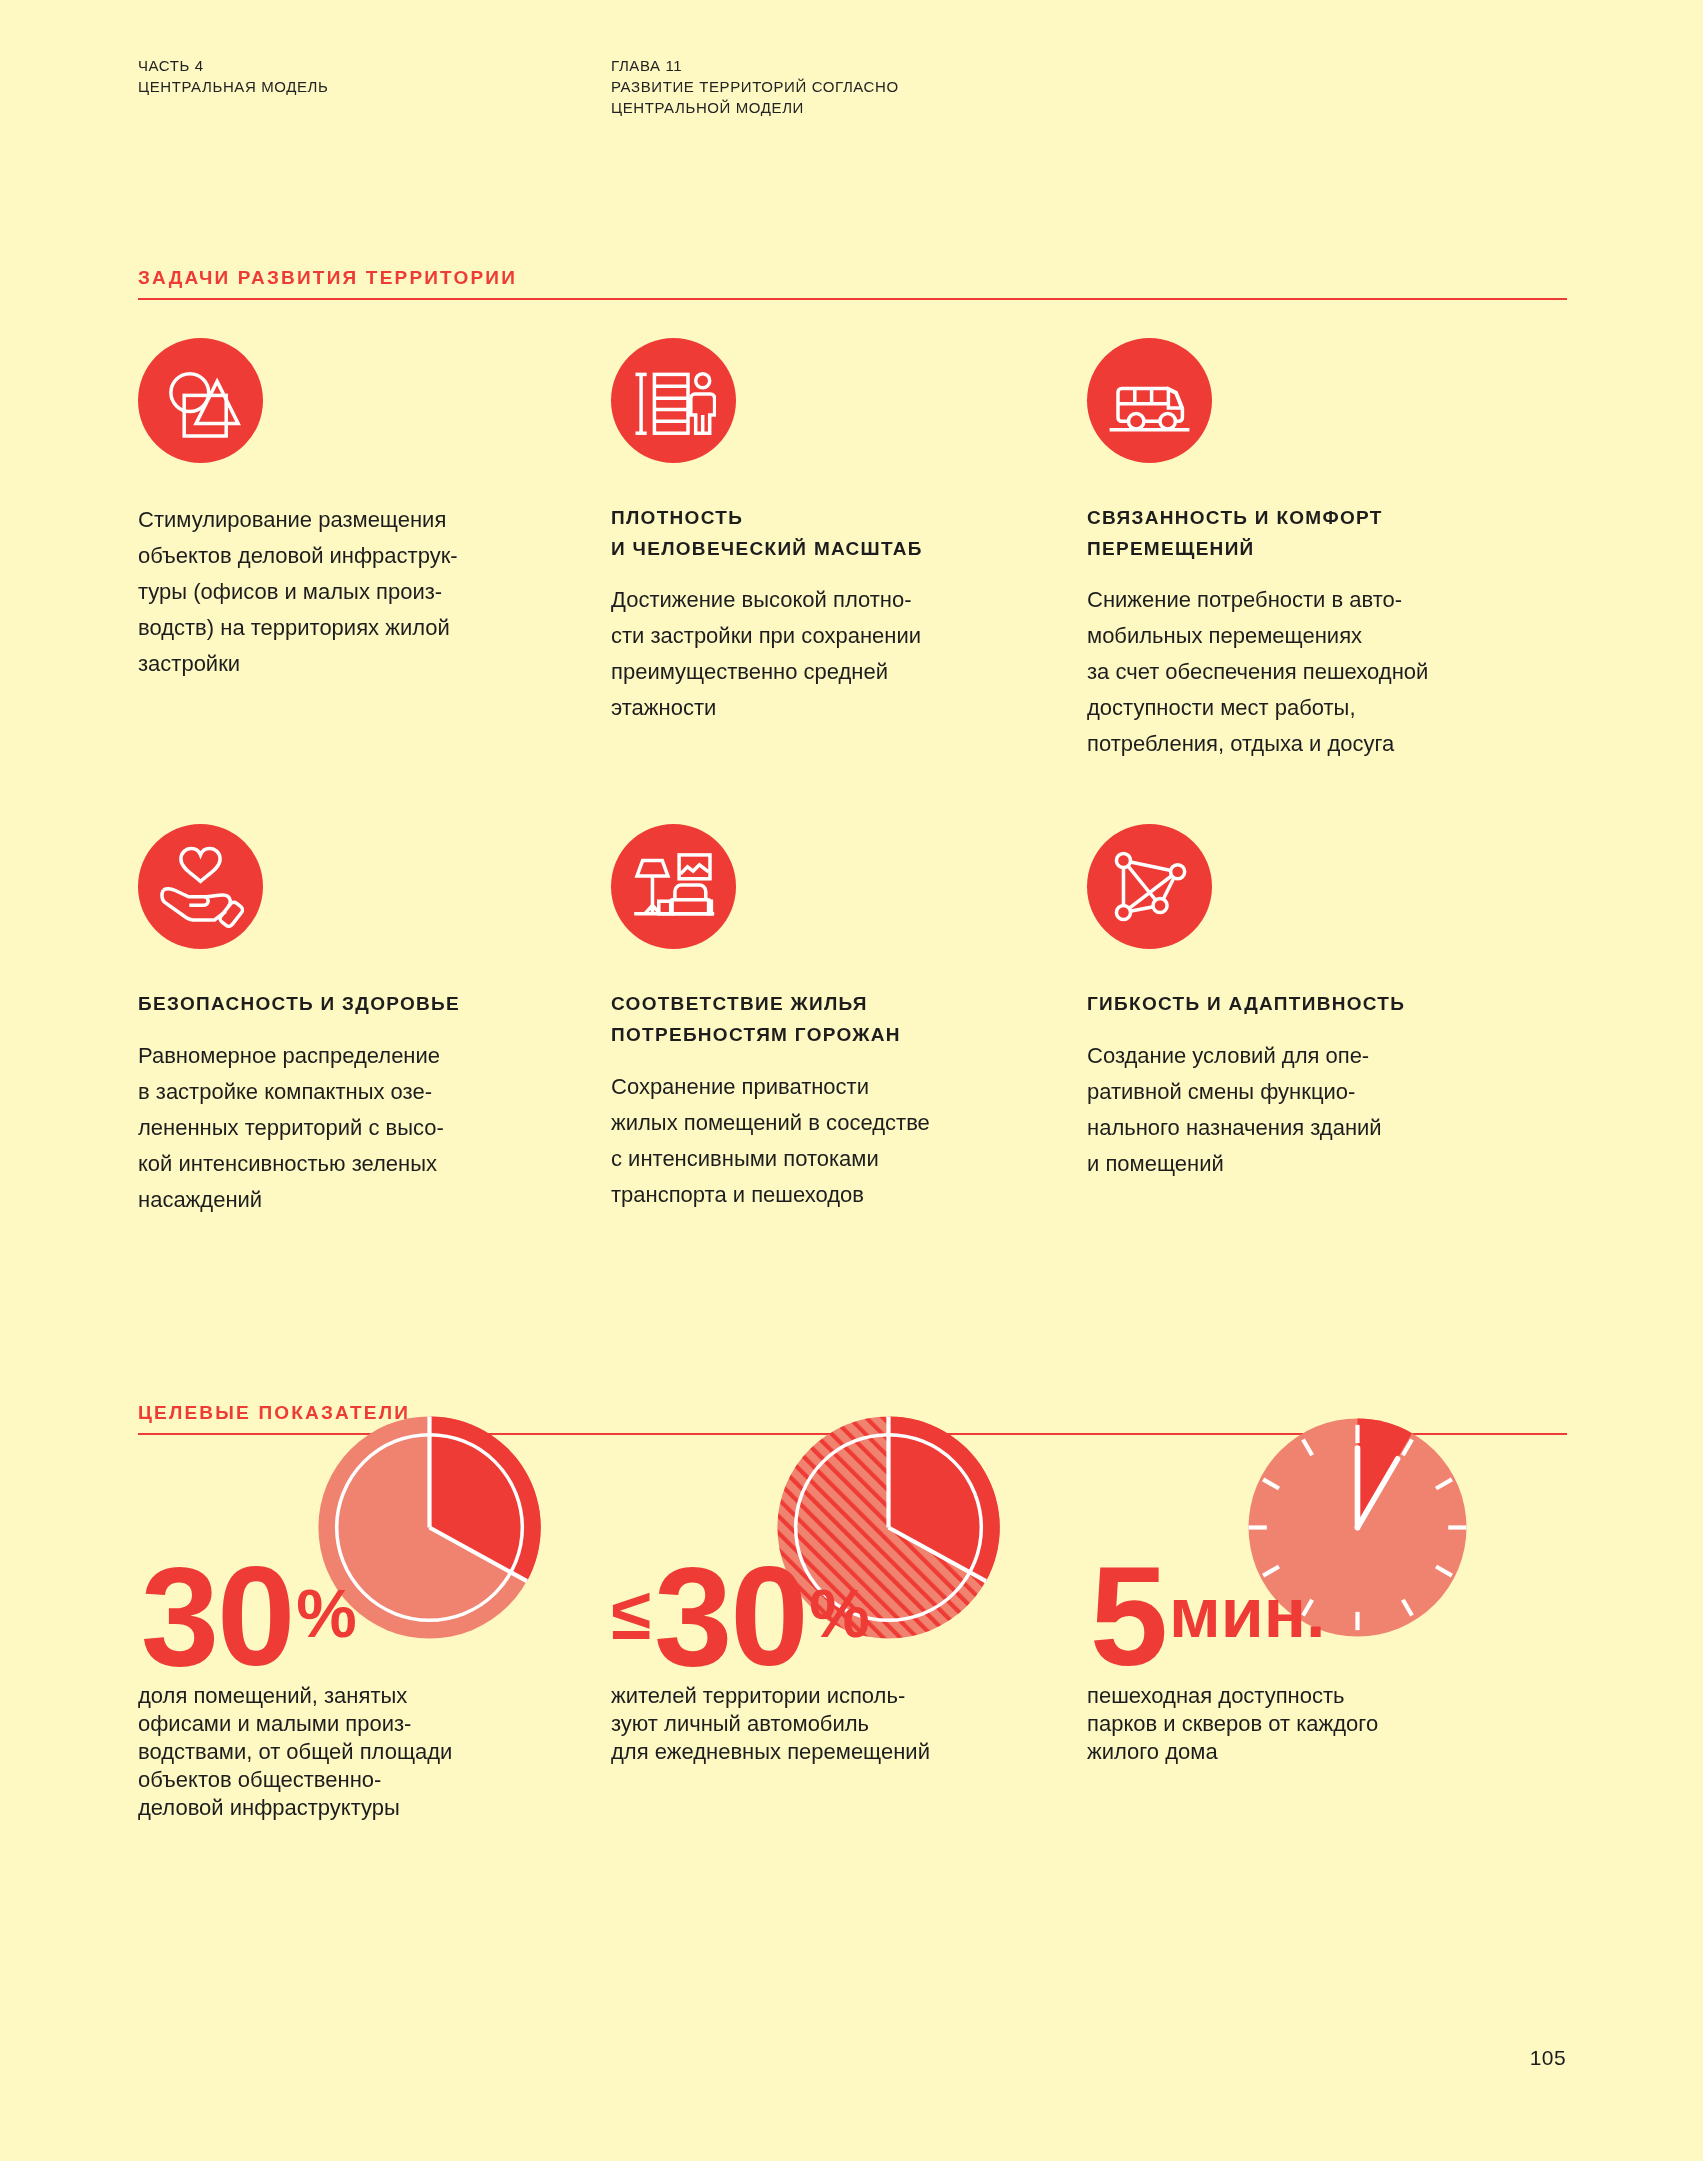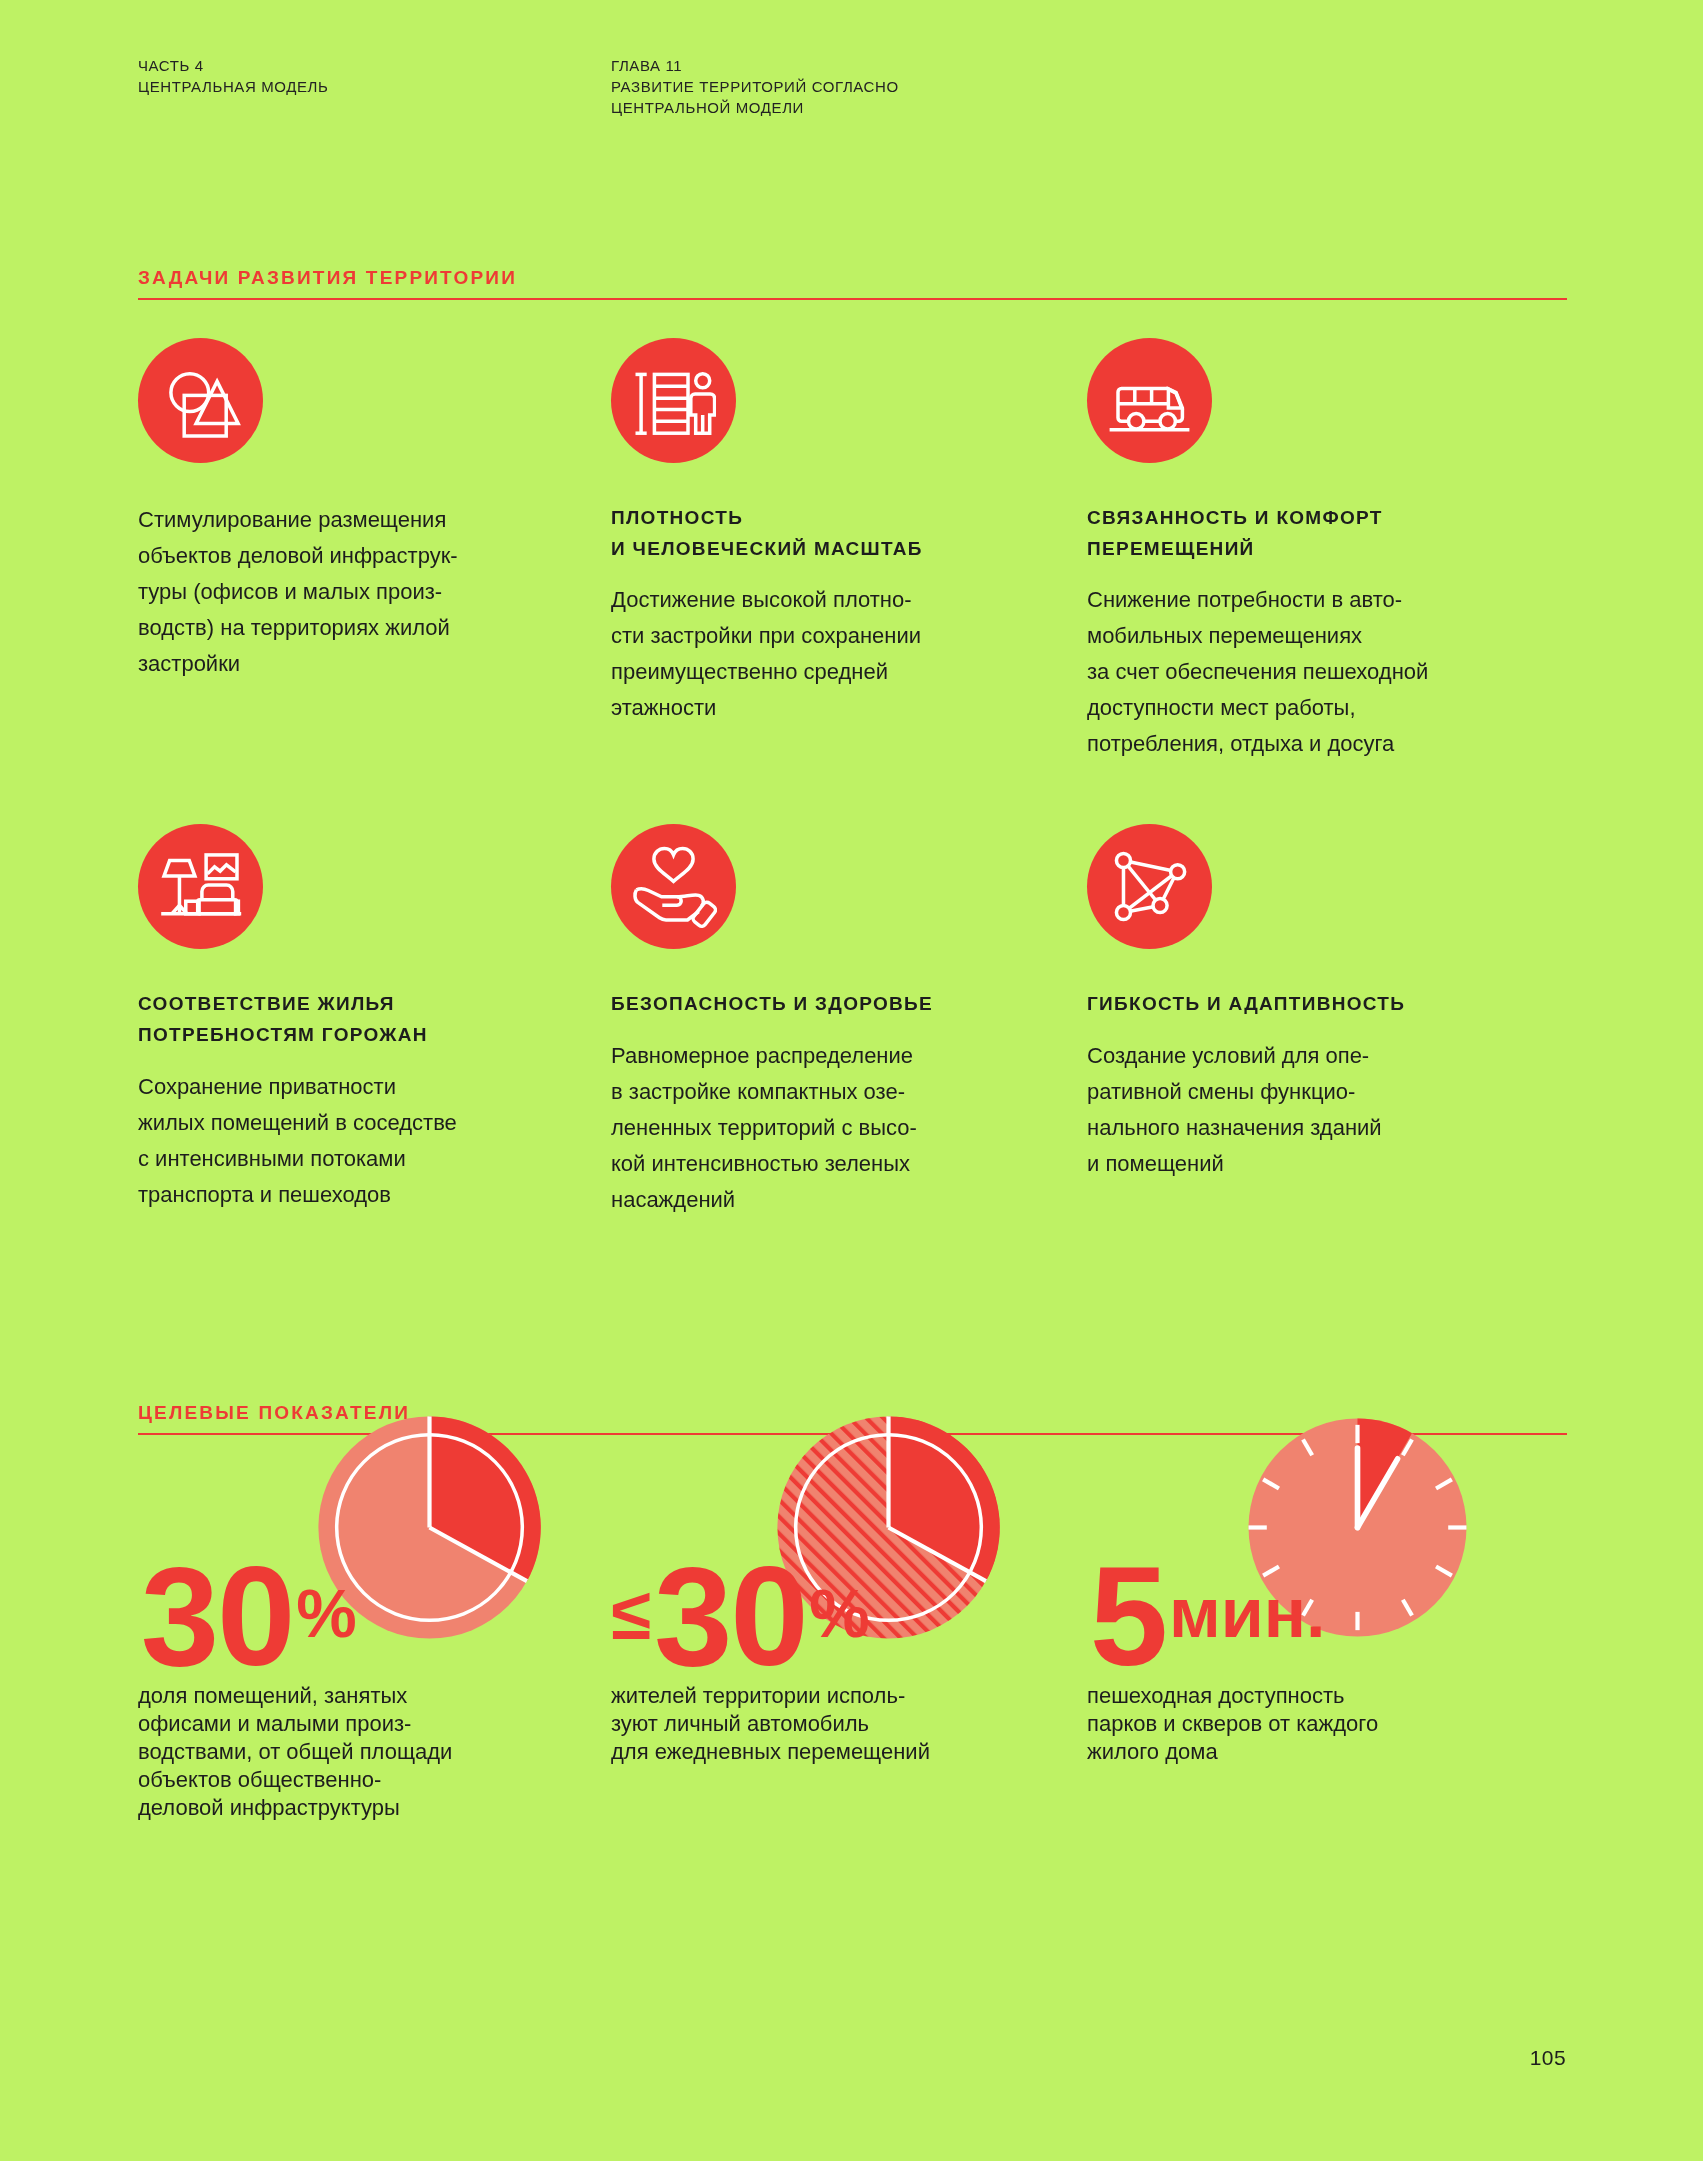--- a/index.html
+++ b/index.html
@@ -8,21 +8,21 @@
     height: 2161px;
     background: #ffffff;
     font-family: "Liberation Sans", sans-serif;
     color: #1a1a1a;
     -webkit-font-smoothing: antialiased;
   }
   .page {
     position: relative;
     width: 1704px;
     height: 2161px;
-    background: #bef264;
+    background: #fef9c3;
     overflow: hidden;
   }
 
   
   .runhead {
     position: absolute;
     top: 55px;
     left: 138px;
     width: 1429px;
     display: flex;
@@ -263,57 +263,57 @@
 ПЕРЕМЕЩЕНИЙ</div>
       <div class="card-body">Снижение потребности в авто-
 мобильных перемещениях
 за счет обеспечения пешеходной
 доступности мест работы,
 потребления, отдыха и досуга</div>
     </div>
 
     <div class="card">
       <div class="card-icon">
+        <svg width="87" height="84" viewBox="0 0 124 120" fill="none" stroke="#ffffff" stroke-width="5">
+          <path d="M62 52 C48 40 34 32 34 20 C34 11 41 5 49 5 C55 5 60 9 62 14 C64 9 69 5 75 5 C83 5 90 11 90 20 C90 32 76 40 62 52 Z"></path>
+          <path d="M9 64 C13 62 20 62 26 65 L45 74 h22 a6 6 0 0 1 0 12 H46"></path>
+          <path d="M9 64 C6 69 6 78 11 82 L42 104 a16 16 0 0 0 10 3 h30 l16 -12"></path>
+          <path d="M67 74 c12 0 24 -4 31 -2 a9 9 0 0 1 4 15"></path>
+          <rect x="96" y="82" rx="6" ry="6" width="20" height="34" transform="rotate(38 106 99)"></rect>
+        </svg>
+      </div>
+      <div class="card-title">БЕЗОПАСНОСТЬ И ЗДОРОВЬЕ</div>
+      <div class="card-body">Равномерное распределение
+в застройке компактных озе-
+лененных территорий с высо-
+кой интенсивностью зеленых
+насаждений</div>
+    </div>
+
+    <div class="card">
+      <div class="card-icon">
         <svg width="87" height="83" viewBox="0 0 124 118" fill="none" stroke="#ffffff" stroke-width="5">
           <path d="M18 22 h28 l8 22 H10 z"></path>
           <line x1="32" y1="44" x2="32" y2="98"></line>
           <path d="M21 98 l11 -12 l11 12"></path>
           <rect x="70" y="14" width="44" height="34"></rect>
           <path d="M72 41 l10 -10 l8 6 l9 -9 l13 10"></path>
           <path d="M64 78 v-12 a9 9 0 0 1 9 -9 h26 a9 9 0 0 1 9 9 v12"></path>
           <rect x="58" y="78" width="56" height="20" rx="3"></rect>
           <rect x="41" y="80" width="19" height="18"></rect>
           <rect x="112" y="80" width="4" height="18"></rect>
           <line x1="6" y1="98" x2="120" y2="98"></line>
         </svg>
       </div>
       <div class="card-title">СООТВЕТСТВИЕ ЖИЛЬЯ
 ПОТРЕБНОСТЯМ ГОРОЖАН</div>
       <div class="card-body">Сохранение приватности
 жилых помещений в соседстве
 с интенсивными потоками
 транспорта и пешеходов</div>
-    </div>
-
-    <div class="card">
-      <div class="card-icon">
-        <svg width="87" height="84" viewBox="0 0 124 120" fill="none" stroke="#ffffff" stroke-width="5">
-          <path d="M62 52 C48 40 34 32 34 20 C34 11 41 5 49 5 C55 5 60 9 62 14 C64 9 69 5 75 5 C83 5 90 11 90 20 C90 32 76 40 62 52 Z"></path>
-          <path d="M9 64 C13 62 20 62 26 65 L45 74 h22 a6 6 0 0 1 0 12 H46"></path>
-          <path d="M9 64 C6 69 6 78 11 82 L42 104 a16 16 0 0 0 10 3 h30 l16 -12"></path>
-          <path d="M67 74 c12 0 24 -4 31 -2 a9 9 0 0 1 4 15"></path>
-          <rect x="96" y="82" rx="6" ry="6" width="20" height="34" transform="rotate(38 106 99)"></rect>
-        </svg>
-      </div>
-      <div class="card-title">БЕЗОПАСНОСТЬ И ЗДОРОВЬЕ</div>
-      <div class="card-body">Равномерное распределение
-в застройке компактных озе-
-лененных территорий с высо-
-кой интенсивностью зеленых
-насаждений</div>
     </div>
 
     <div class="card">
       <div class="card-icon">
         <svg width="83" height="83" viewBox="0 0 118 118" fill="none" stroke="#ffffff" stroke-width="5">
           <line x1="22" y1="22" x2="98" y2="38"></line>
           <line x1="22" y1="22" x2="22" y2="96"></line>
           <line x1="22" y1="22" x2="74" y2="86"></line>
           <line x1="98" y1="38" x2="74" y2="86"></line>
           <line x1="98" y1="38" x2="22" y2="96"></line>

